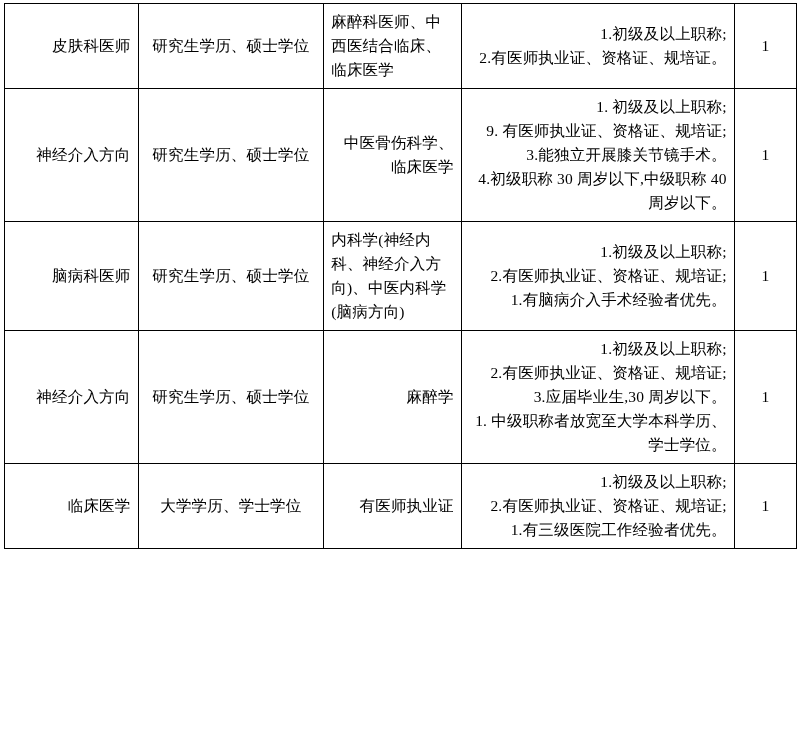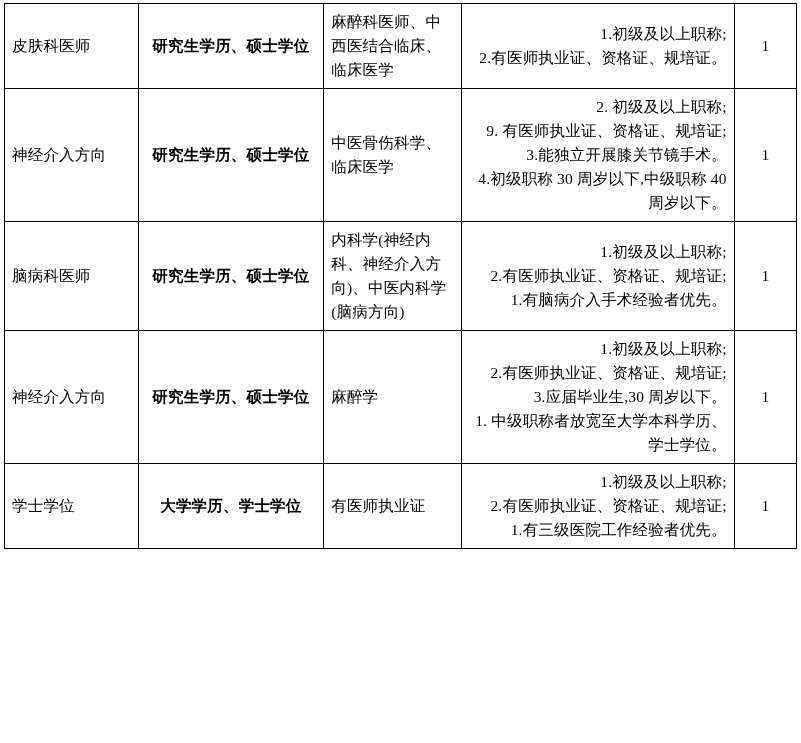--- a/index.html
+++ b/index.html
@@ -33,47 +33,46 @@
     line-height: 1.55;
     letter-spacing: 0.2px;
   }
   col.c-post   { width: 133px; }
   col.c-edu    { width: 185px; }
   col.c-major  { width: 137px; }
   col.c-req    { width: 272px; }
   col.c-num    { width: 62px;  }
 
   td.post {
-    text-align: left;
+    text-align: right;
     letter-spacing: 1px;
     margin-left: 39px;
   }
   td.edu {
     text-align: center;
   }
   td.major {
     text-align: left;
   }
   td.major.center {
-    text-align: left;
+    text-align: right;
   }
   td.req {
     text-align: right;
   }
   td.num {
     text-align: center;
   }
   .req-line {
     display: block;
     white-space: pre-wrap;
   }
   .edu-text {
     display: block;
     white-space: pre-wrap;
-    font-weight: bold;
   }
   .major-text {
     display: block;
     white-space: pre-wrap;
   }
 </style>
 </head>
 <body>
 
 <div id="sheet">
@@ -102,21 +101,21 @@
         </tr>
         <tr>
           <td class="post">神经介入方向</td>
           <td class="edu">
             <span class="edu-text">研究生学历、硕士学位</span>
           </td>
           <td class="major center">
             <span class="major-text">中医骨伤科学、临床医学</span>
           </td>
           <td class="req">
-            <span class="req-line">2. 初级及以上职称;</span>
+            <span class="req-line">1. 初级及以上职称;</span>
             <span class="req-line">9. 有医师执业证、资格证、规培证;</span>
             <span class="req-line">3.能独立开展膝关节镜手术。</span>
             <span class="req-line">4.初级职称 30 周岁以下,中级职称 40 周岁以下。</span>
           </td>
           <td class="num">1</td>
         </tr>
         <tr>
           <td class="post">脑病科医师</td>
           <td class="edu">
             <span class="edu-text">研究生学历、硕士学位</span>
@@ -141,21 +140,21 @@
           </td>
           <td class="req">
             <span class="req-line">1.初级及以上职称;</span>
             <span class="req-line">2.有医师执业证、资格证、规培证;</span>
             <span class="req-line">3.应届毕业生,30 周岁以下。</span>
             <span class="req-line">1. 中级职称者放宽至大学本科学历、学士学位。</span>
           </td>
           <td class="num">1</td>
         </tr>
         <tr>
-          <td class="post">学士学位</td>
+          <td class="post">临床医学</td>
           <td class="edu">
             <span class="edu-text">大学学历、学士学位</span>
           </td>
           <td class="major center">
             <span class="major-text">有医师执业证</span>
           </td>
           <td class="req">
             <span class="req-line">1.初级及以上职称;</span>
             <span class="req-line">2.有医师执业证、资格证、规培证;</span>
             <span class="req-line">1.有三级医院工作经验者优先。</span>

